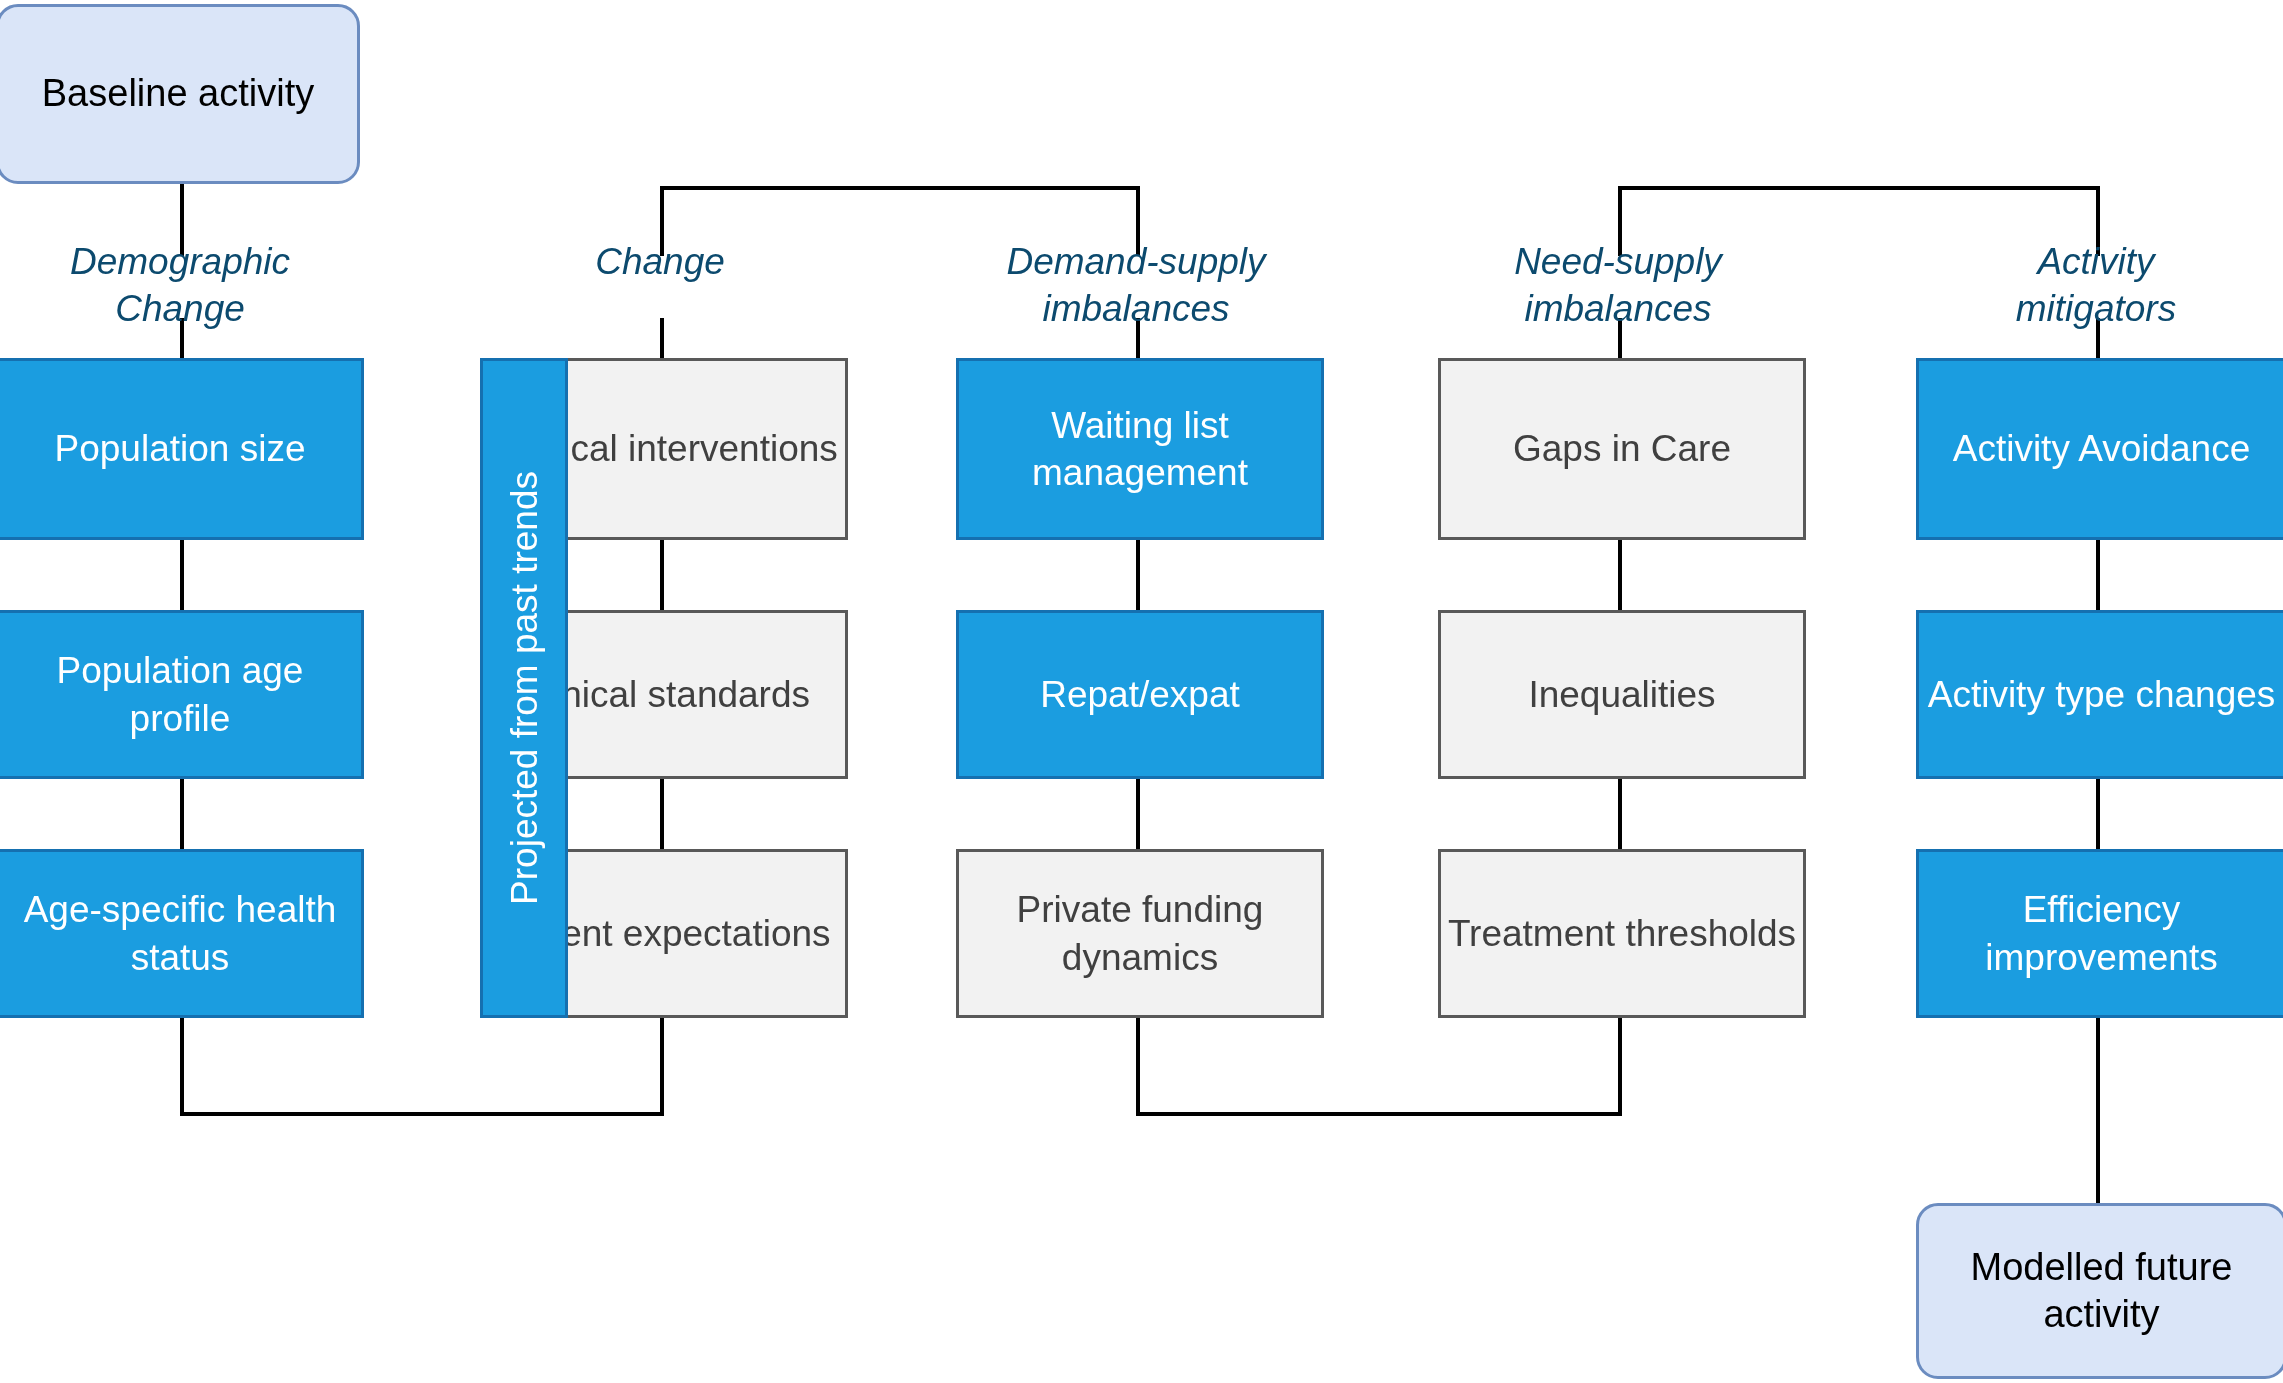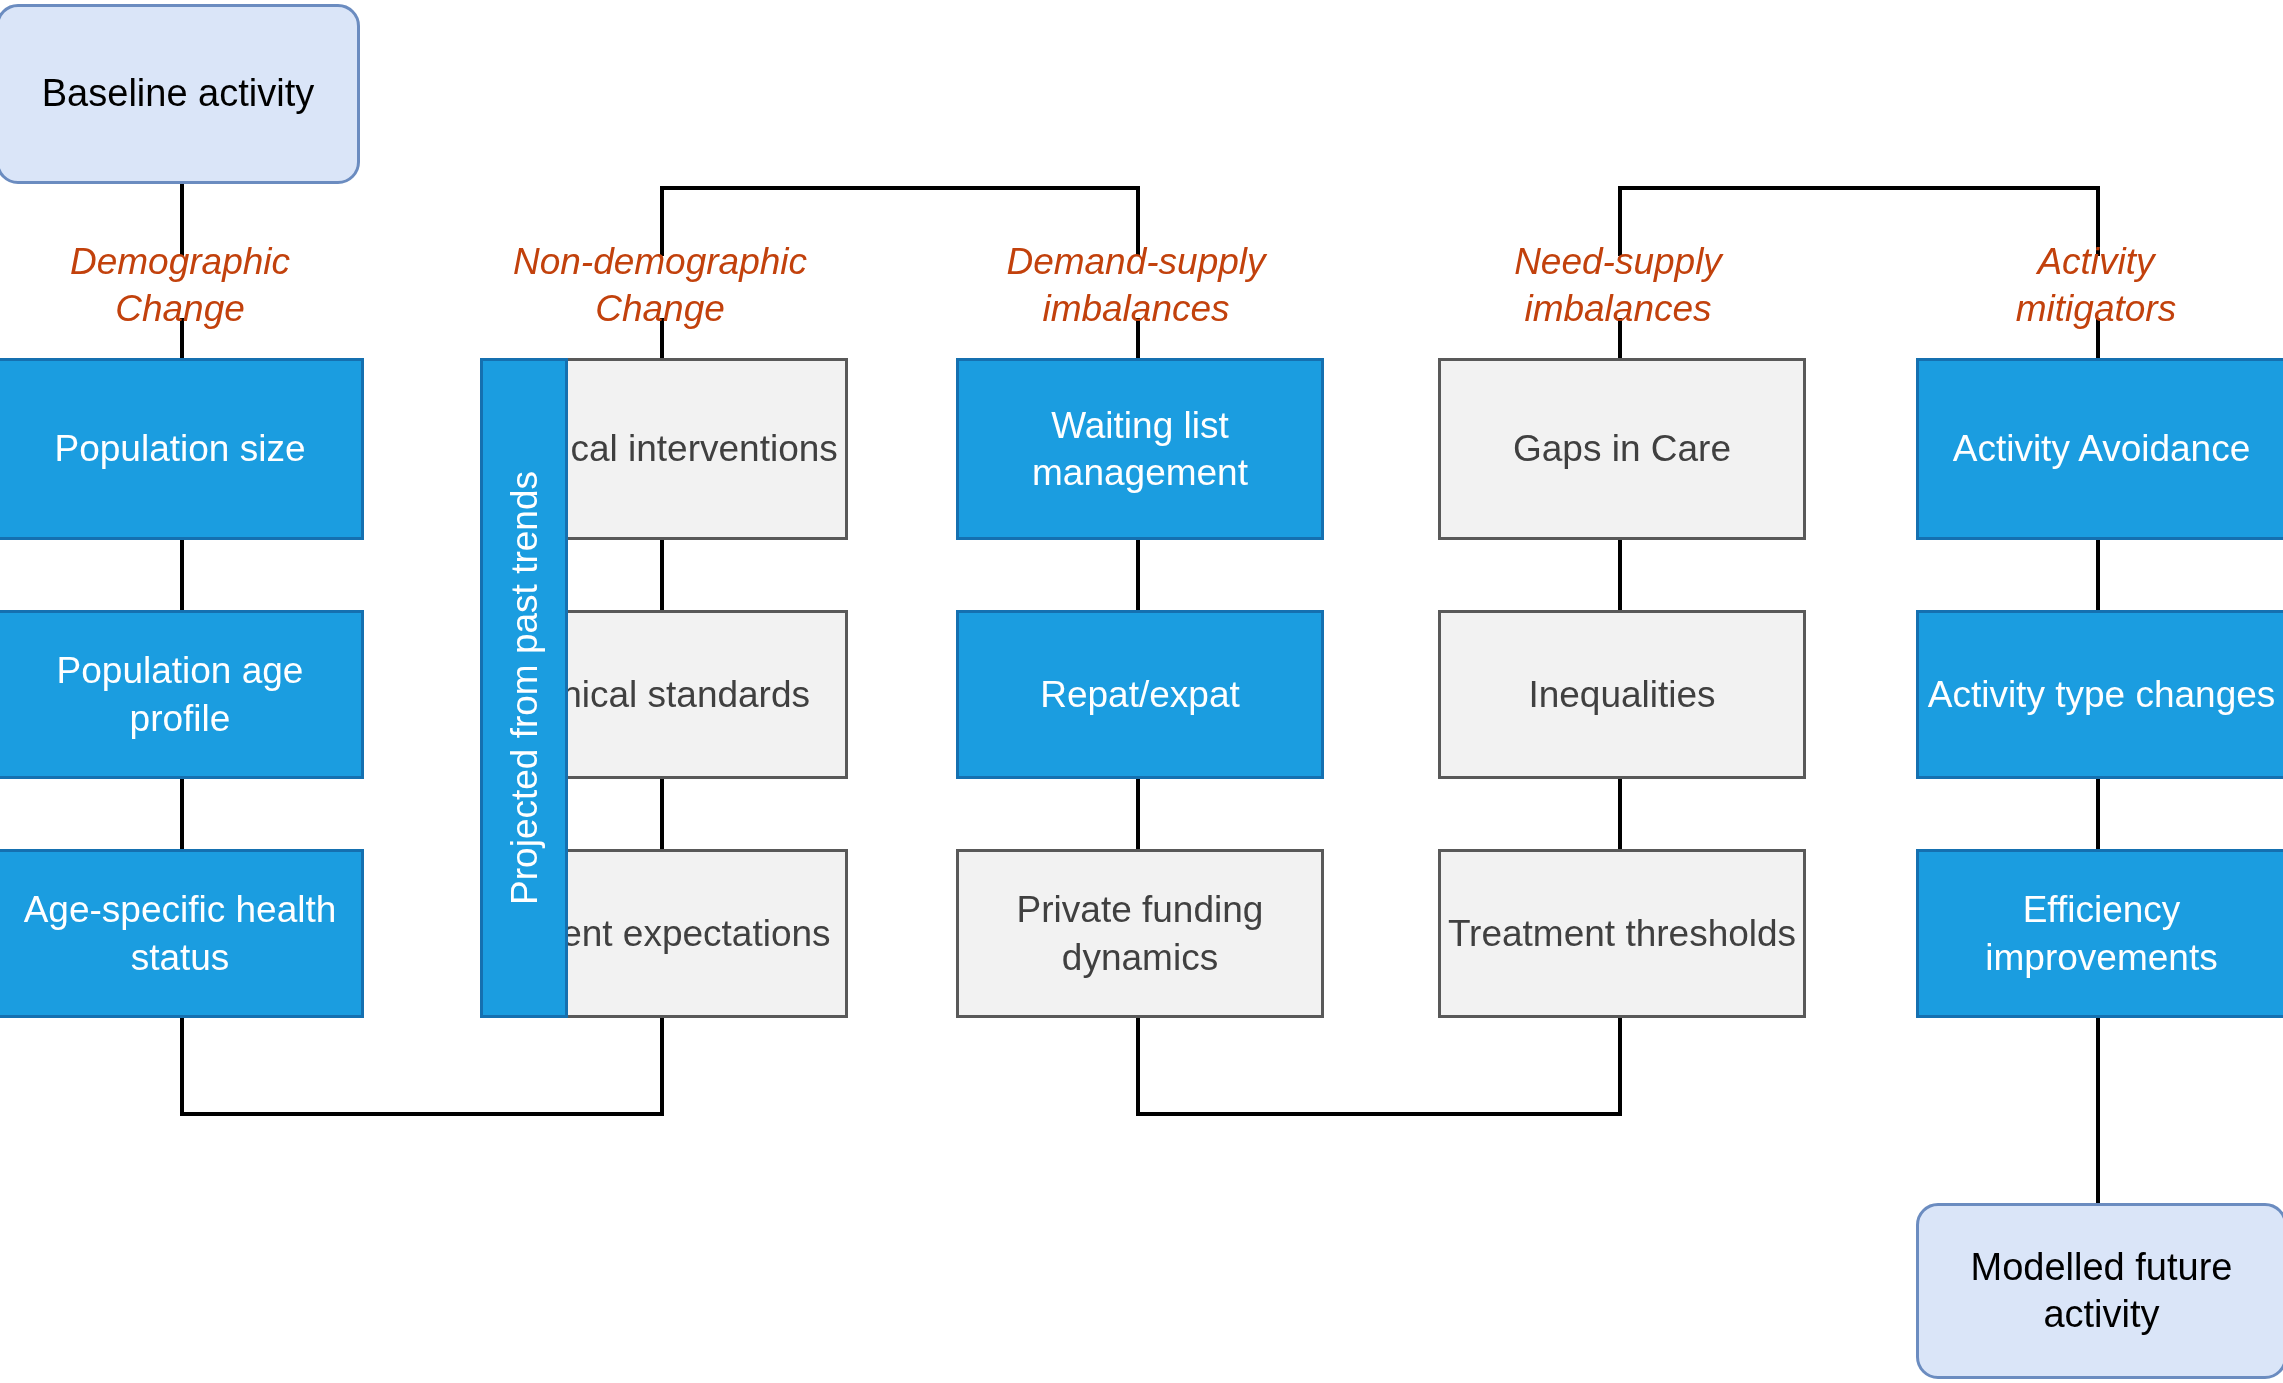--- a/index.html
+++ b/index.html
@@ -35,21 +35,21 @@
     z-index: 5;
   }
 
   
   .col-header {
     position: absolute;
     text-align: center;
     font-style: italic;
     font-size: 37px;
     line-height: 1.28;
-    color: #c2410c;
+    color: #0c4a6e;
     z-index: 4;
   }
 
   
   .box {
     position: absolute;
     box-sizing: border-box;
     display: flex;
     align-items: center;
     justify-content: center;
@@ -157,21 +157,20 @@
   <div class="hline" style="left:1136px; top:1112px; width:486px;"></div>
 
   <div class="vline" style="left:2096px; top:1018px; height:192px;"></div>
 
   <div class="col-header" style="left:0px; top:238px; width:360px;">
     <div>Demographic</div>
     <div>Change</div>
   </div>
 
   <div class="col-header" style="left:480px; top:238px; width:360px;">
-    <div>Non-demographic</div>
     <div>Change</div>
   </div>
 
   <div class="col-header" style="left:956px; top:238px; width:360px;text-align:center;">
     <div>Demand-supply</div>
     <div>imbalances</div>
   </div>
 
   <div class="col-header" style="left:1438px; top:238px; width:360px;">
     <div>Need-supply</div>

